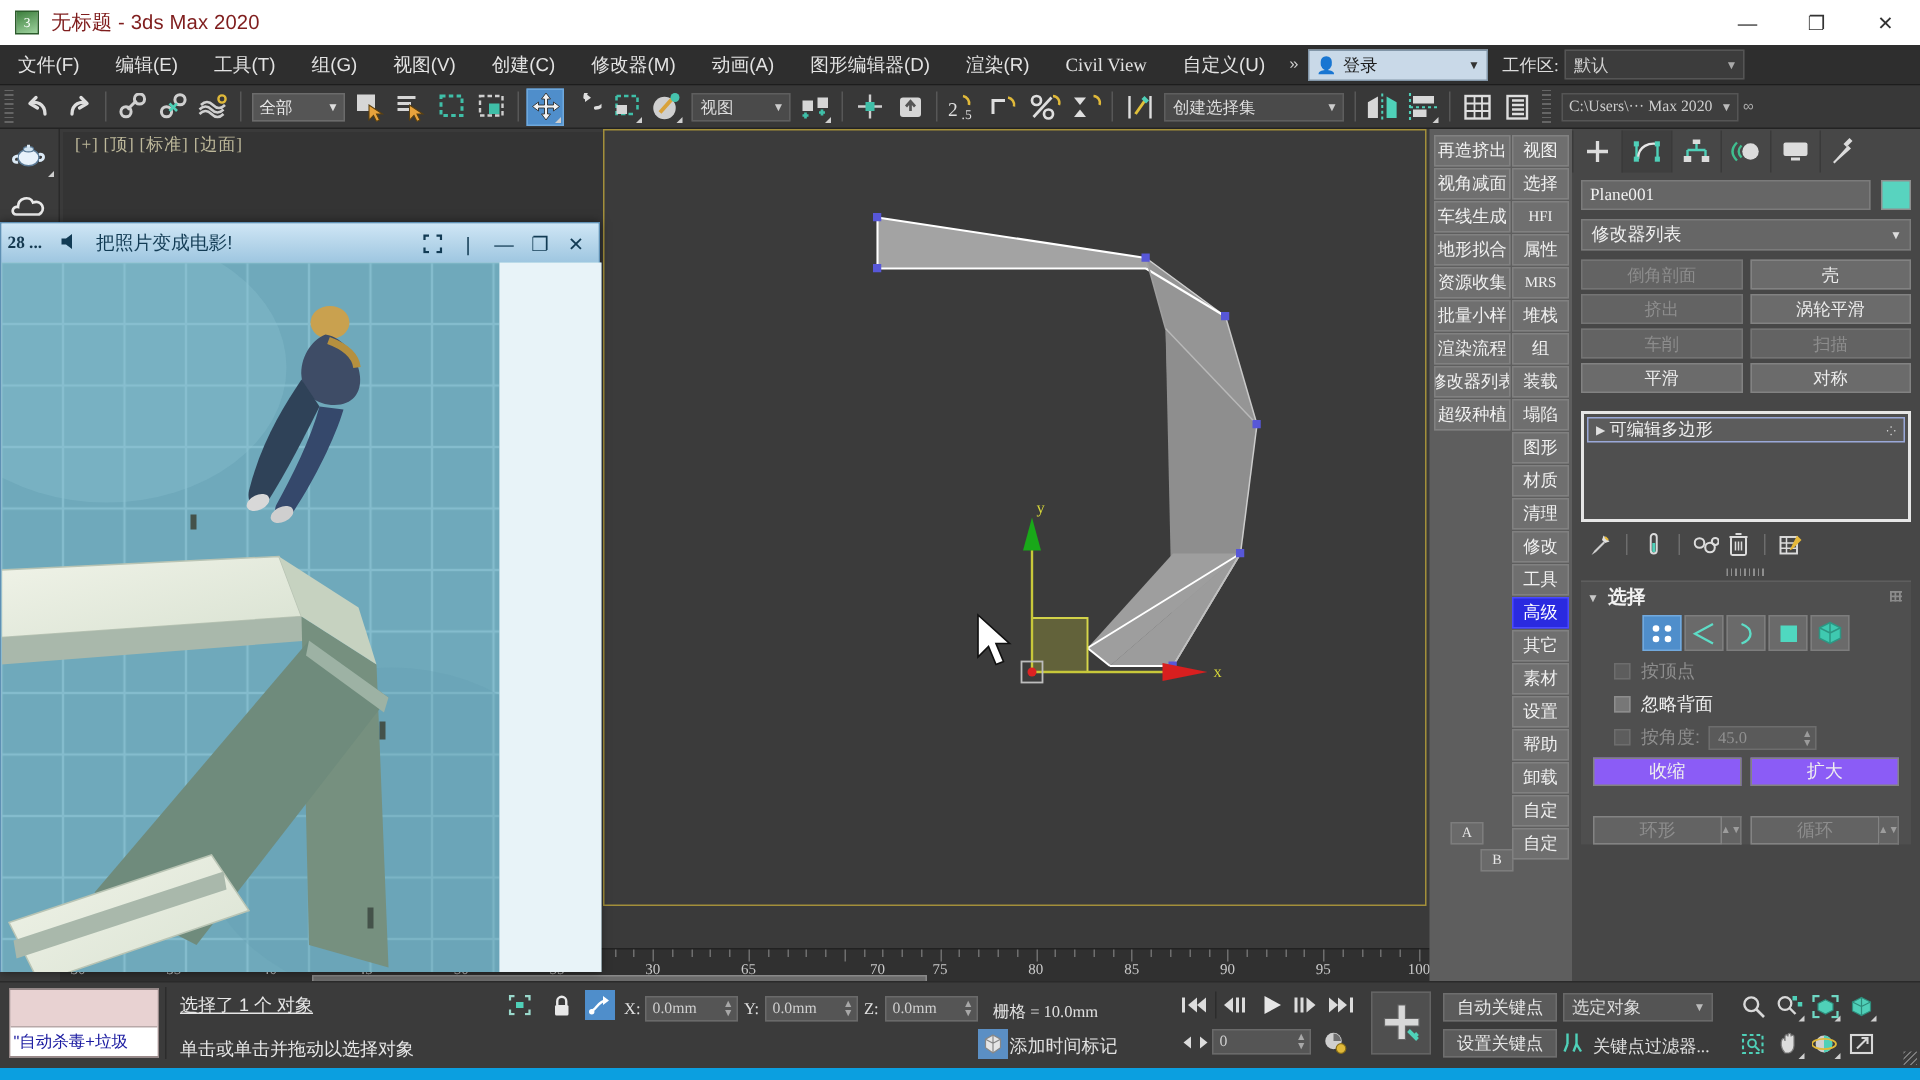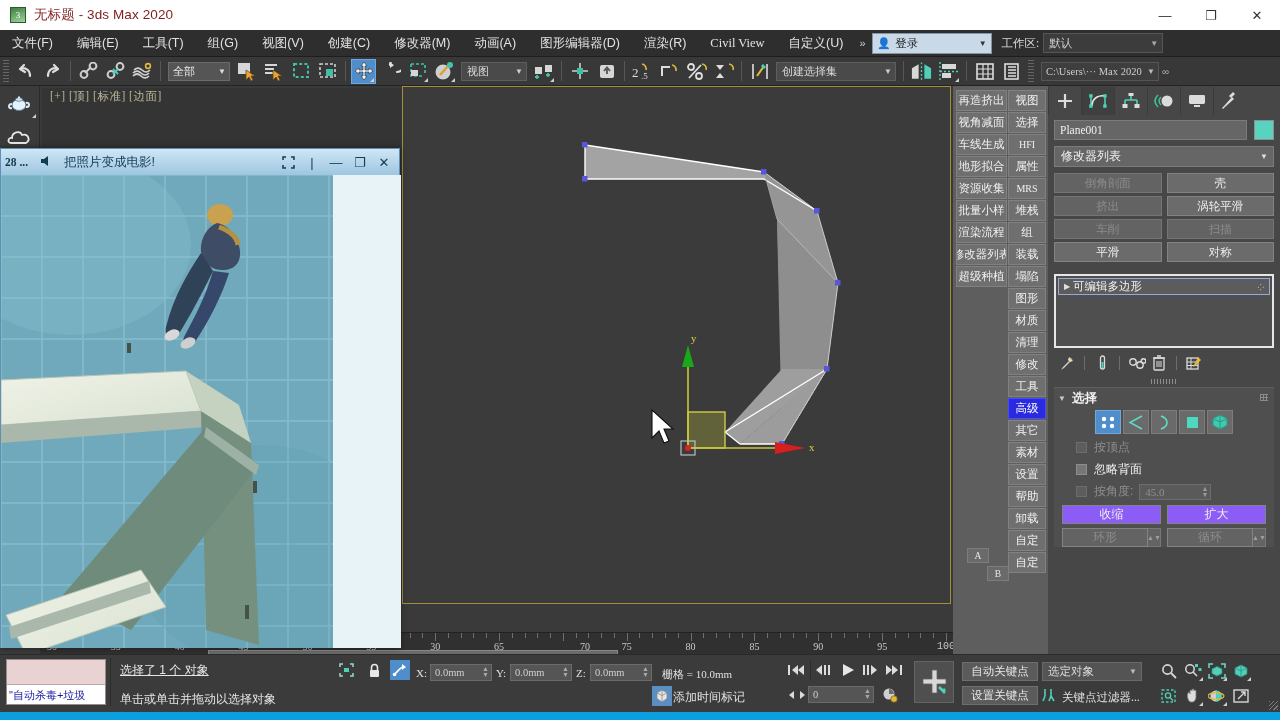--- a/index.html
+++ b/index.html
@@ -252,21 +252,21 @@
     color:#909090; font-size:11px; display:flex; align-items:center; padding-left:5px;
     margin-left:6px; position:relative; font-family:"Liberation Serif", serif;
   }
   .spin .ar { position:absolute; right:2px; top:1px; color:#9b9b9b; font-size:7px; line-height:6px;}
   .btnrow { display:flex; gap:6px; margin:5px 8px 0 8px; }
   .pbtn {
     flex:1; height:19px; background:#8b5cf6; border:1px solid #838383;
     color:#efefef; font-size:12px; display:flex; align-items:center; justify-content:center;
   }
   .pbtn.dim { color:#8d8d8d; background:#636363; }
-  .pbtn-sp { display:flex; gap:6px; margin:4px 8px 0 8px; }
+  .pbtn-sp { display:flex; gap:6px; margin:20px 8px 0 8px; }
   .sp-wrap { flex:1; display:flex; }
   .sp-wrap .pbtn { flex:1; }
   .sp-arr { width:13px; background:#636363; border:1px solid #777; border-left:none;
     display:flex; flex-direction:column; align-items:center; justify-content:center;
     color:#9d9d9d; font-size:7px; line-height:6px; }
 
   
   .player {
     position:absolute; left:0; top:148px; width:400px; height:500px;
     background:#a7cde4; border:1px solid #5f90b4;
@@ -756,21 +756,21 @@
         <div class="lab" style="left: 267.429px;">50</div>
         <div class="lab" style="left: 331.286px;">55</div>
         <div class="lab" style="left: 395.143px;">30</div>
         <div class="lab" style="left: 459px;">65</div>
         <div class="lab" style="left: 545px;">70</div>
         <div class="lab" style="left: 586.714px;">75</div>
         <div class="lab" style="left: 650.571px;">80</div>
         <div class="lab" style="left: 714.429px;">85</div>
         <div class="lab" style="left: 778.286px;">90</div>
         <div class="lab" style="left: 842.143px;">95</div>
-        <div class="lab" style="left: 906px; font-family: Liberation Mono, monospace;">100</div>
+        <div class="lab" style="left: 906px;">100</div>
       </div>
     <div class="slider" style="left:168px; width:410px;"></div>
   </div>
 
   <div class="rightpanel">
 
     <div class="plug-col-a">
       <div class="plug-btn">再造挤出</div>
       <div class="plug-btn">视角减面</div>
       <div class="plug-btn">车线生成</div>

